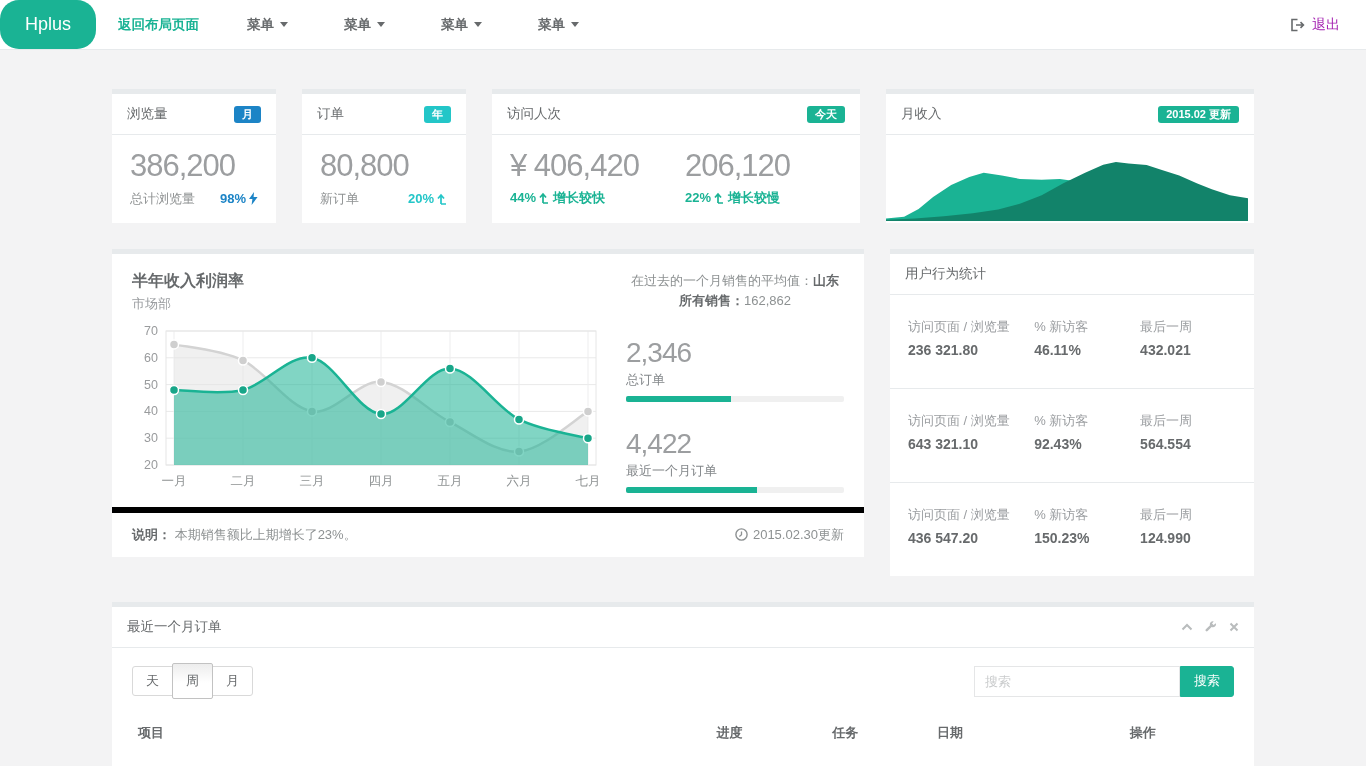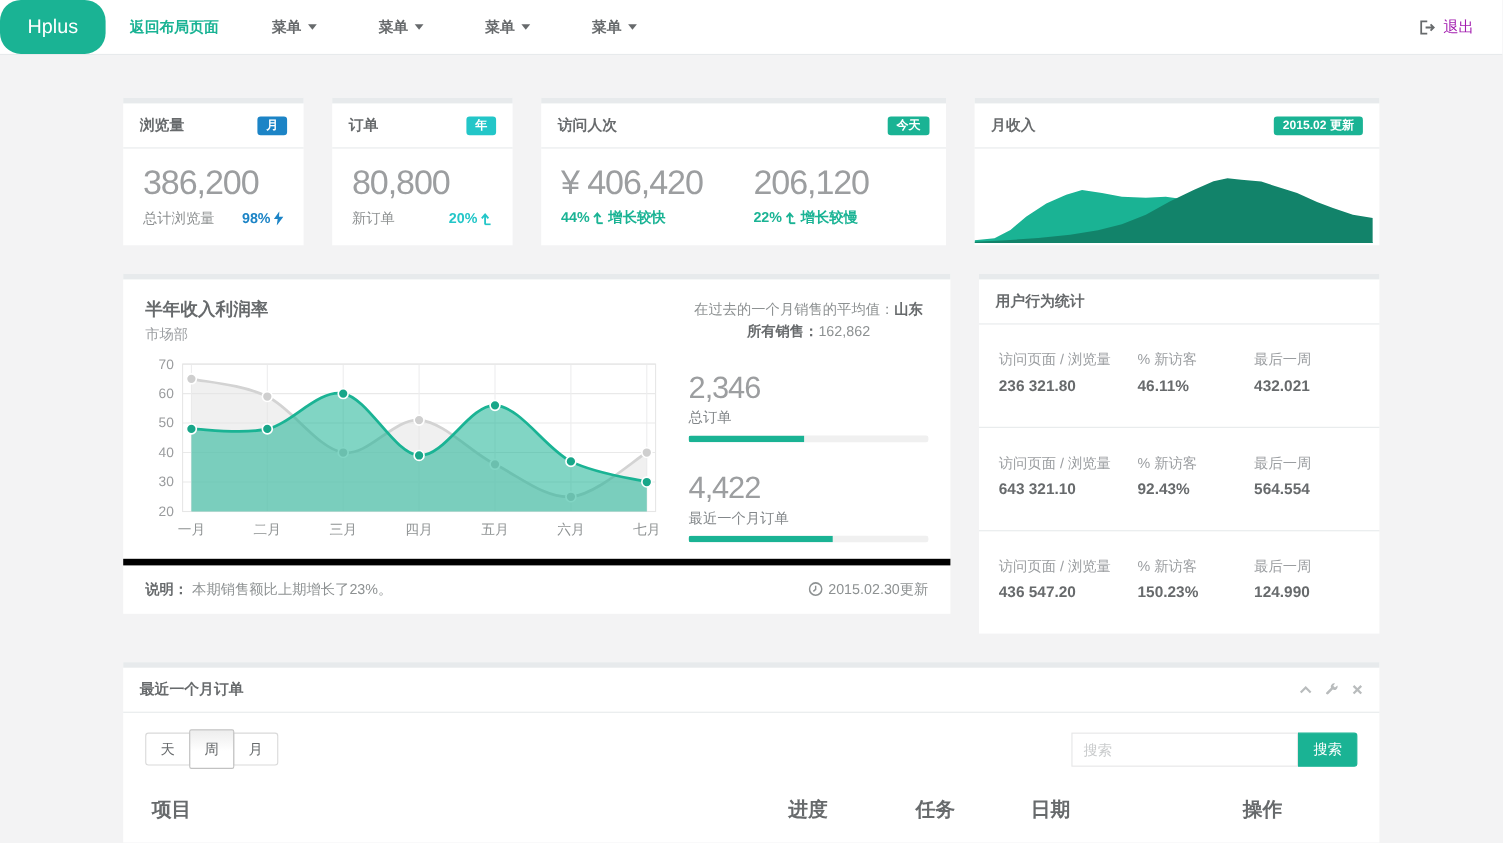--- a/index.html
+++ b/index.html
@@ -17,21 +17,21 @@
   .logout { margin-left:auto; display:flex; align-items:center; padding:0 26px; color:#a21caf; font-size:14px; cursor:pointer; gap:7px; }
 
   
   .container { width:1142px; margin:0 auto; padding-top:39px; }
   .row1 { display:grid; grid-template-columns:164px 164px 1fr 1fr; column-gap:26px; }
   .row2 { display:grid; grid-template-columns:1fr 364px; column-gap:26px; margin-top:26px; align-items:start; }
   .row3 { margin-top:26px; }
 
   .ibox { background:#fff; border-top:5px solid #e7eaec; }
   .ibox-title { display:flex; align-items:center; justify-content:space-between; padding:11px 15px; border-bottom:1px solid #e7eaec; }
-  .ibox-title h5 { font-size:13.5px; font-weight:bold; color:#676a6c; }
+  .ibox-title h5 { font-size:13.5px; font-weight:normal; color:#676a6c; }
   .badge { font-size:11px; font-weight:600; color:#fff; padding:3px 8px; border-radius:3px; line-height:1; }
   .badge-blue { background:#1c84c6; } .badge-teal { background:#23c6c8; } .badge-green { background:#1ab394; }
   .ibox-content { padding:13px 18px 15px; }
 
   
   .stat-value { font-size:31px; font-weight:300; color:#9c9ea0; letter-spacing:-1px; line-height:1.15; }
   .stat-foot { display:flex; justify-content:space-between; align-items:center; margin-top:6px; font-size:13px; }
   .stat-label { color:#8e9192; }
   .stat-pct { font-weight:bold; display:flex; align-items:center; gap:3px; }
   .pct-blue { color:#1c84c6; } .pct-teal { color:#23c6c8; }
@@ -70,21 +70,21 @@
   .btn-group { display:flex; align-items:center; }
   .range-btn { background:#fff; border:1px solid #d9d9d9; color:#676a6c; font-size:13px; padding:5px 13px; cursor:pointer; margin-left:-1px; font-family:inherit; }
   .range-btn:first-child { border-radius:3px 0 0 3px; margin-left:0; }
   .range-btn:last-child { border-radius:0 3px 3px 0; }
   .range-btn.active { padding:8px 13px; border:1px solid #c2c2c2; background:linear-gradient(180deg,#ededed,#ffffff 55%); position:relative; z-index:1; border-radius:2px; }
   .search-box { display:flex; }
   .search-input { width:206px; height:31px; border:1px solid #e5e6e7; padding:0 10px; font-size:13px; color:#676a6c; outline:none; font-family:inherit; }
   .search-input::placeholder { color:#c9cbcc; }
   .search-btn { height:31px; background:#1ab394; color:#fff; border:1px solid #1ab394; font-size:13px; padding:0 13px; border-radius:0 3px 3px 0; cursor:pointer; font-family:inherit; }
   table.data-table { width:100%; border-collapse:collapse; margin-top:16px; }
-  table.data-table th { text-align:left; font-size:18px; font-weight:bold; color:#676a6c; padding:9px 6px; }
+  table.data-table th { text-align:left; font-size:13px; font-weight:bold; color:#676a6c; padding:9px 6px; }
 
   svg.icon { display:block; }
 </style>
 </head>
 <body>
 
 <header class="navbar">
   <div class="brand">Hplus</div>
   <nav class="nav-links">
     <a class="back-link">返回布局页面</a>

